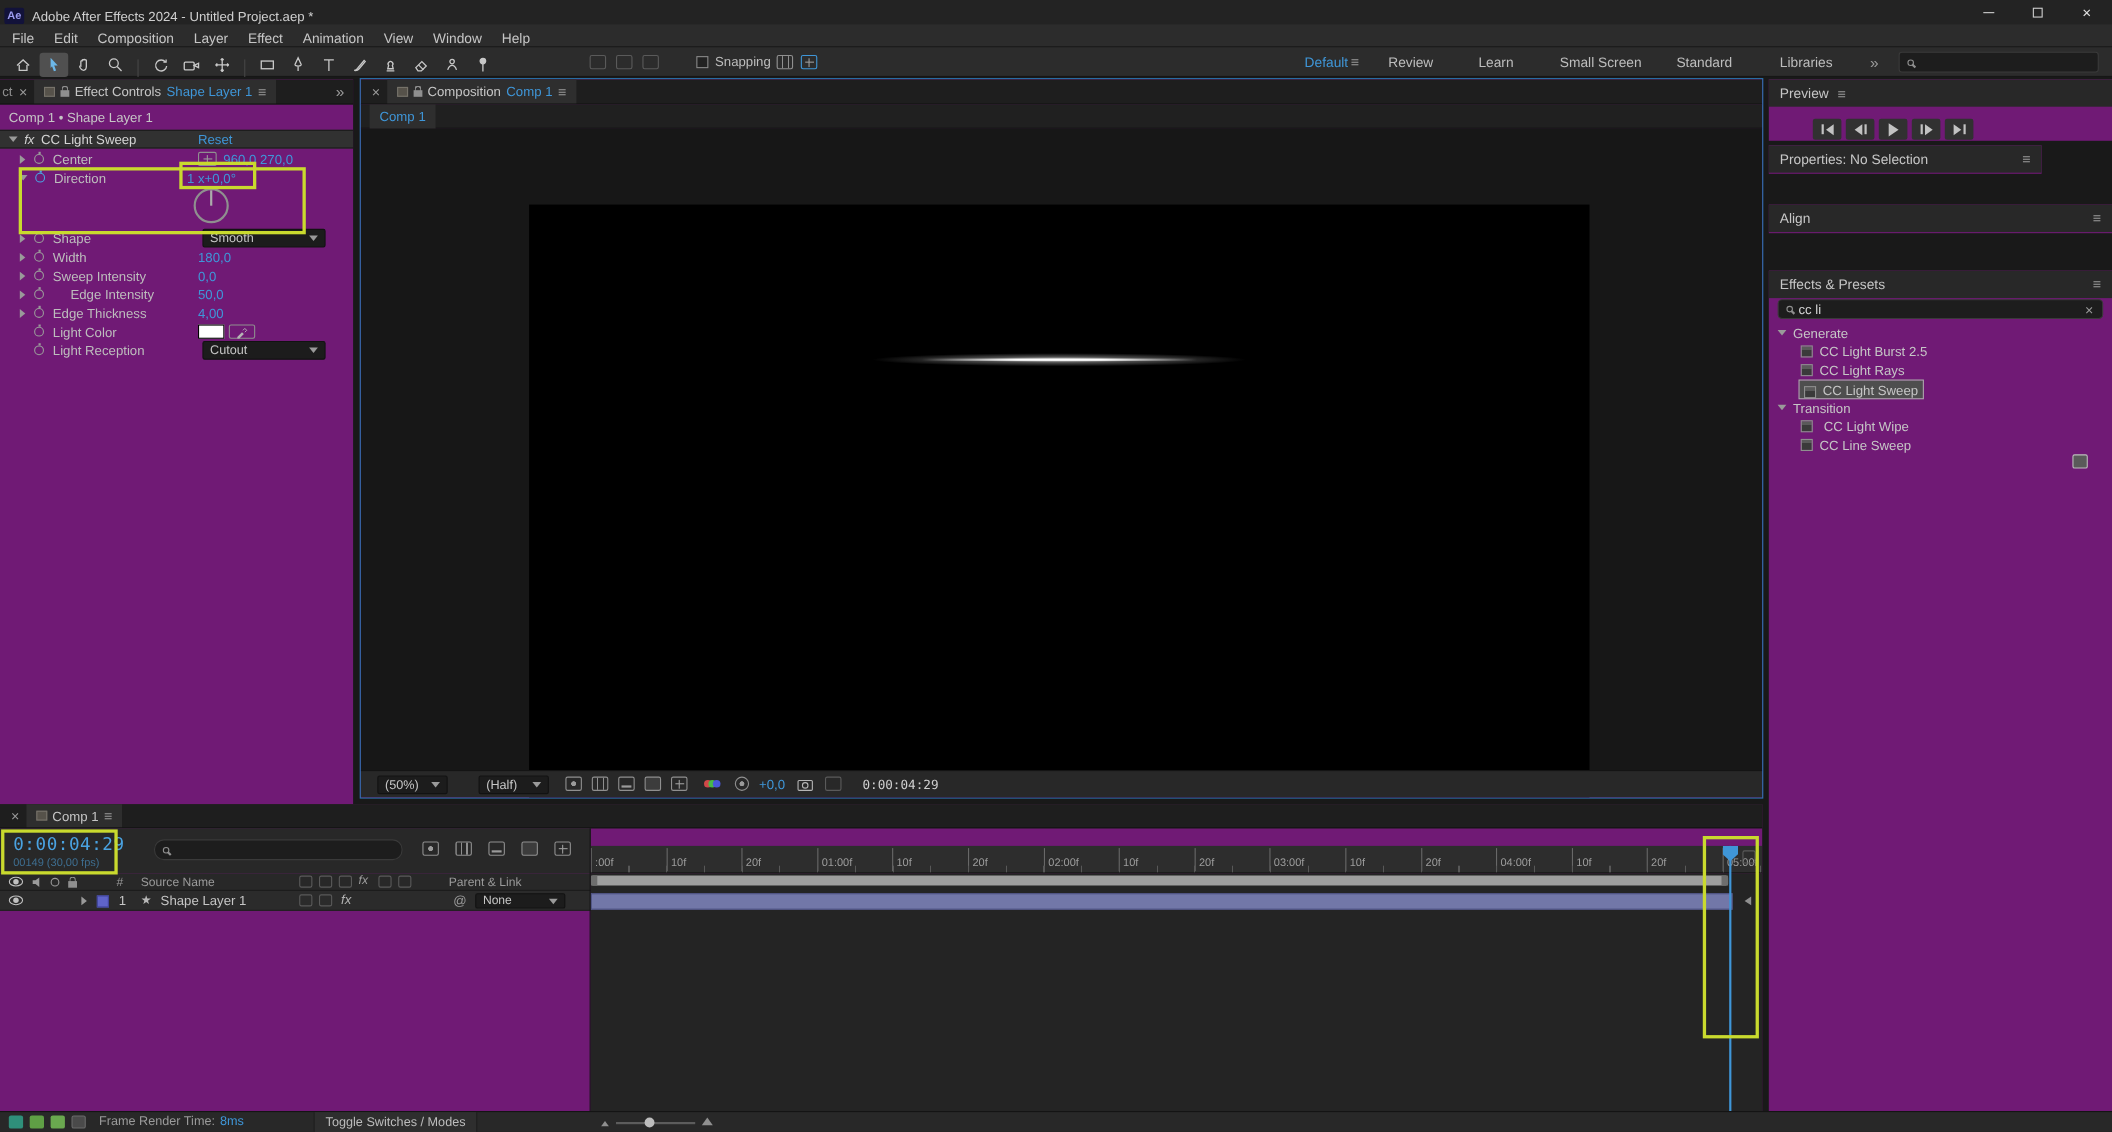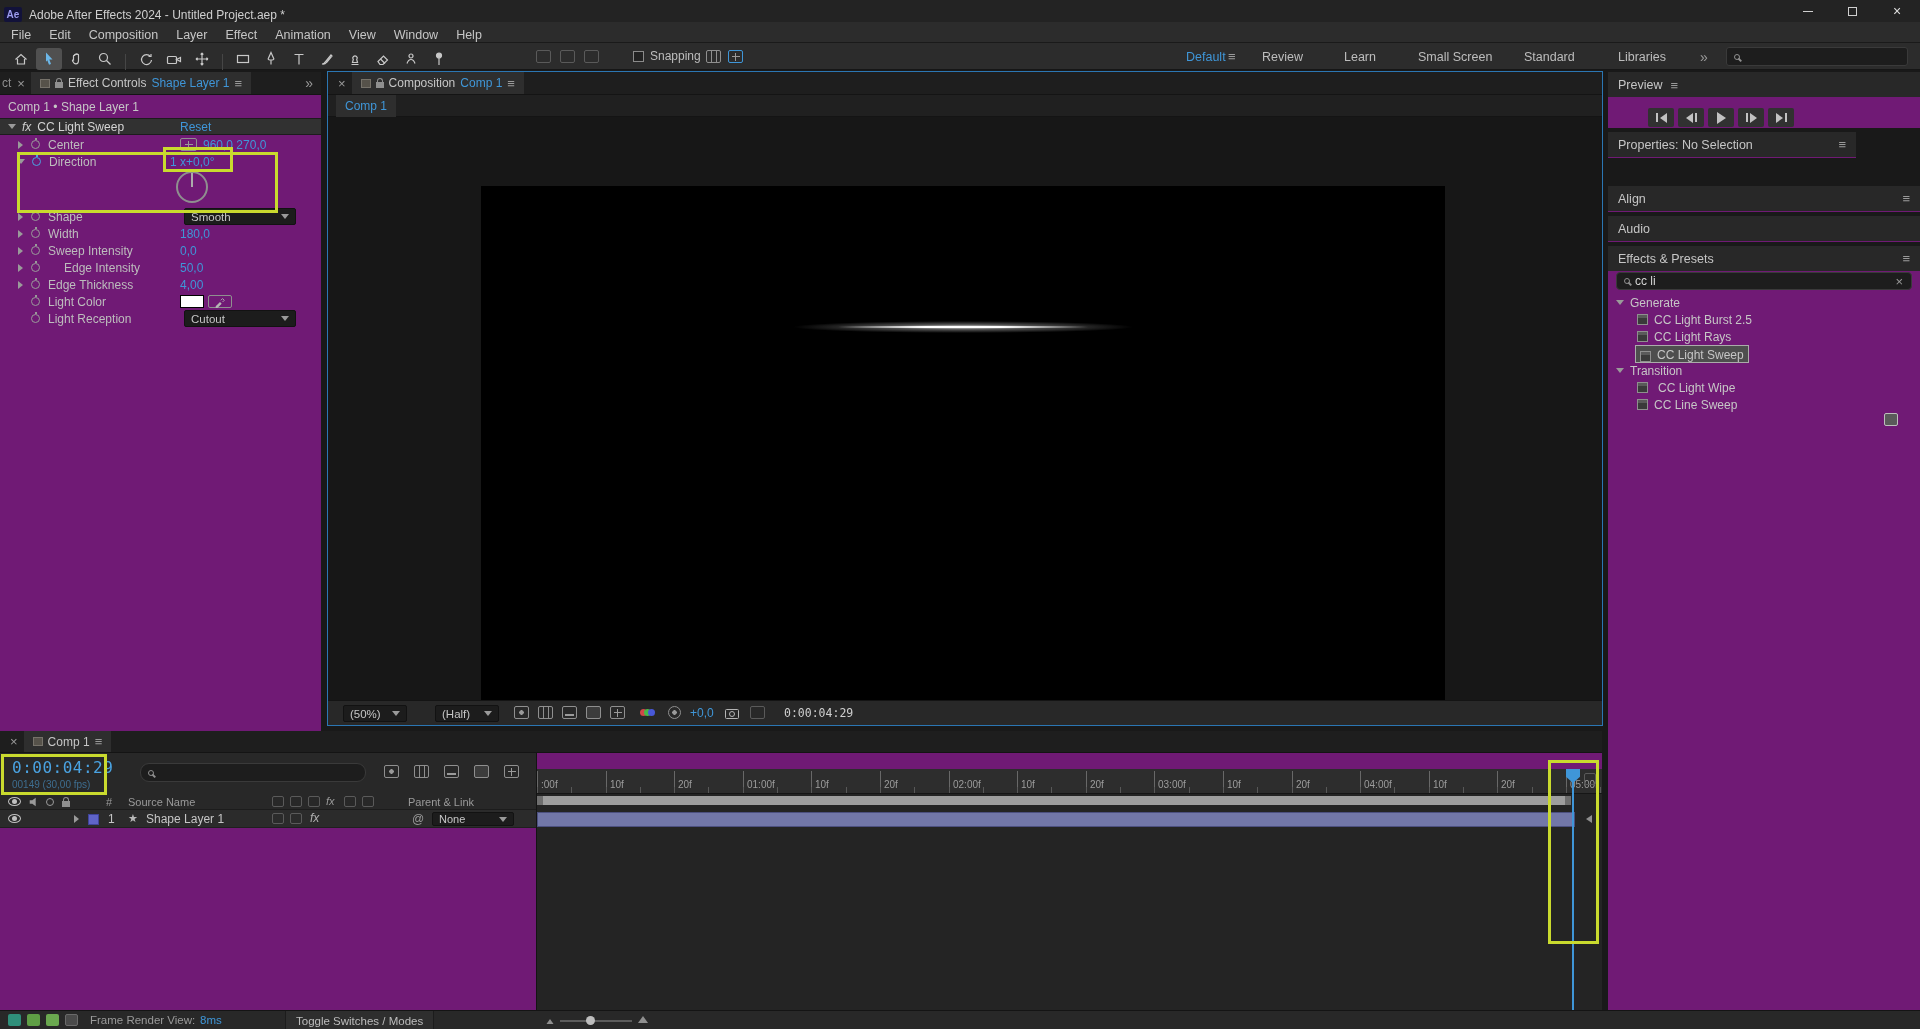--- a/index.html
+++ b/index.html
@@ -388,25 +388,20 @@
         <span>Properties: No Selection</span>
         <span class="hamb">≡</span>
       </div>
   </div>
   <div class="pnl" style="left:0;top:114px;width:312px;height:26px">
     <div class="hdr">
         <span>Align</span>
         <span class="hamb">≡</span>
       </div>
   </div>
-  <div class="pnl" style="left:0;top:144px;width:312px;height:26px">
-    <div class="hdr">
-        <span>Audio</span>
-      </div>
-  </div>
   <div class="pnl" style="left:0;top:174px;width:312px;height:764px">
     <div class="hdr">
         <span>Effects &amp; Presets</span>
         <span class="hamb">≡</span>
       </div>
     <div class="searchpill" style="margin:1px 8px 4px 8px;height:18px;border-radius:4px;position:relative">
       <span class="srch"></span>
       <input style="background: transparent; border: none; outline: none; color: rgb(214, 214, 214); font-size: 12px; width: 230px;" value="cc li">
       <span class="x" style="position:absolute;right:8px">×</span>
     </div>
@@ -538,21 +533,21 @@
   <span class="gi dim2" style="position:absolute;left:1584px;top:42px;width:12px;height:12px"></span>
   <span style="position:absolute;left:1586px;top:84px;width:0;height:0;border-right:6px solid #8f8f8f;border-top:4px solid transparent;border-bottom:4px solid transparent"></span>
   <div style="position:absolute;left:536px;top:22px;width:1px;height:257px;background:#141414"></div>
 </div>
 
 <div class="r" style="left:0;top:1010px;width:1920px;height:19px;background:#282828;border-top:1px solid #141414;font-size:11.5px">
   <span style="position:absolute;left:8px;top:3px;width:13px;height:12px;background:#2f8f7a;border-radius:2px"></span>
   <span style="position:absolute;left:27px;top:3px;width:13px;height:12px;background:#5f9f45;border-radius:2px"></span>
   <span style="position:absolute;left:46px;top:3px;width:13px;height:12px;background:#6aa84f;border-radius:2px"></span>
   <span style="position:absolute;left:65px;top:3px;width:13px;height:12px;background:#4a4a4a;border:1px solid #6a6a6a;border-radius:2px"></span>
-  <span style="position:absolute;left:90px;top:3px;color:#9a9a9a">Frame Render View:</span>
+  <span style="position:absolute;left:90px;top:3px;color:#9a9a9a">Frame Render Time:</span>
   <span style="position:absolute;left:200px;top:3px;color:#3f96d8">8ms</span>
   <span style="position:absolute;left:285px;top:0;height:19px;display:flex;align-items:center;padding:0 10px;background:#2e2e2e;border-left:1px solid #1c1c1c;border-right:1px solid #1c1c1c;color:#bdbdbd">Toggle Switches / Modes</span>
   <span class="mtn" style="position:absolute;left:545px;top:7px;transform:scale(0.7)"></span>
   <span style="position:absolute;left:560px;top:9px;width:72px;height:2px;background:#5c5c5c">
     <span style="position:absolute;left:26px;top:-4px;width:9px;height:9px;background:#bdbdbd;border-radius:50%"></span>
   </span>
   <span class="mtn" style="position:absolute;left:638px;top:5px"></span>
 </div>
 
 <div class="ann" style="left:163px;top:147px;width:70px;height:25px"></div>

